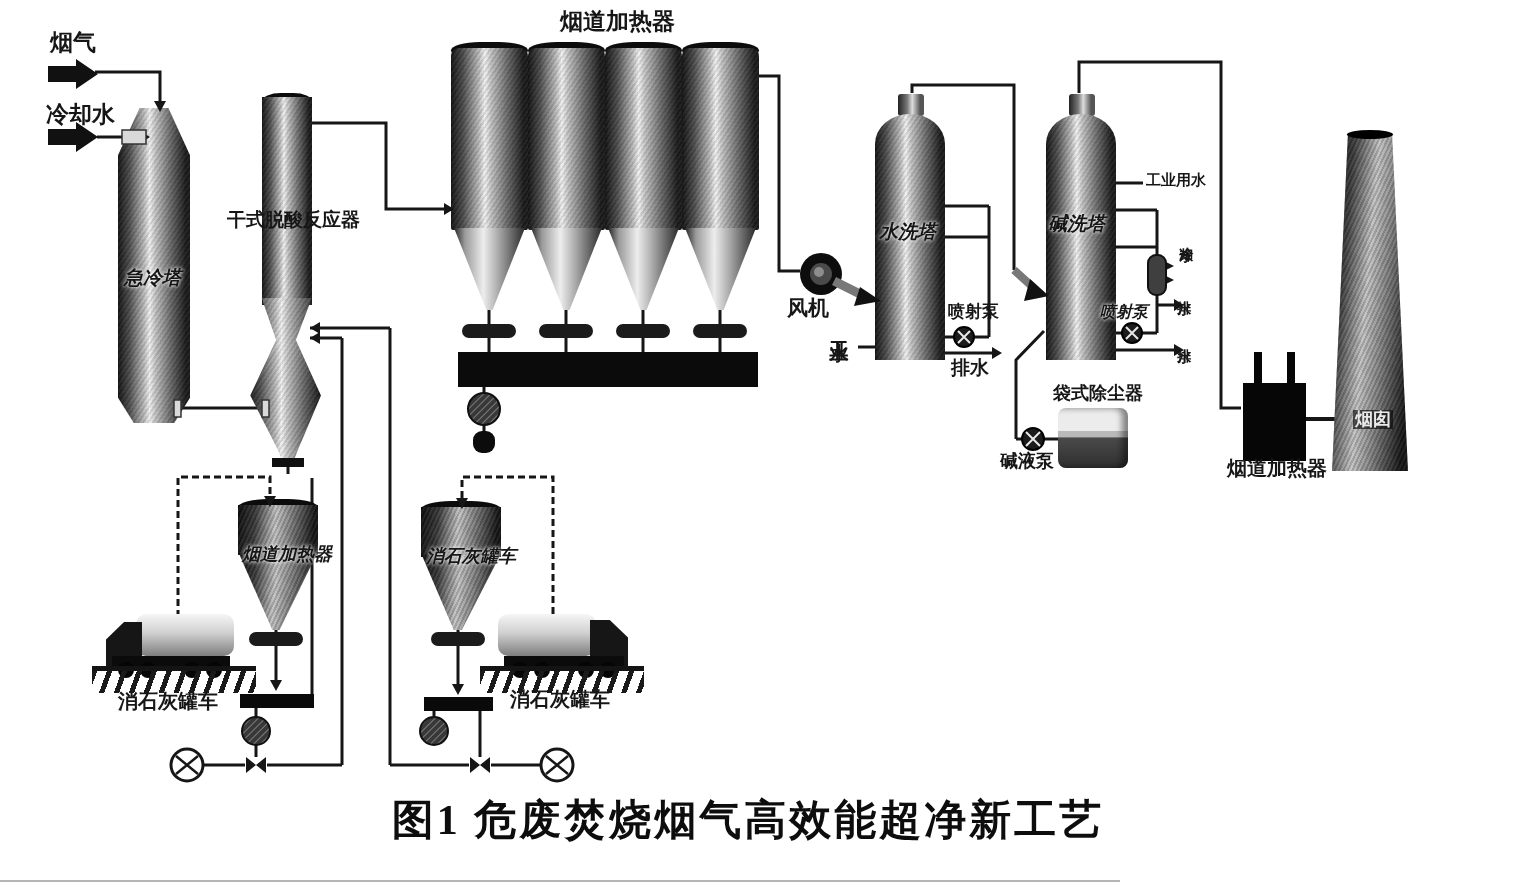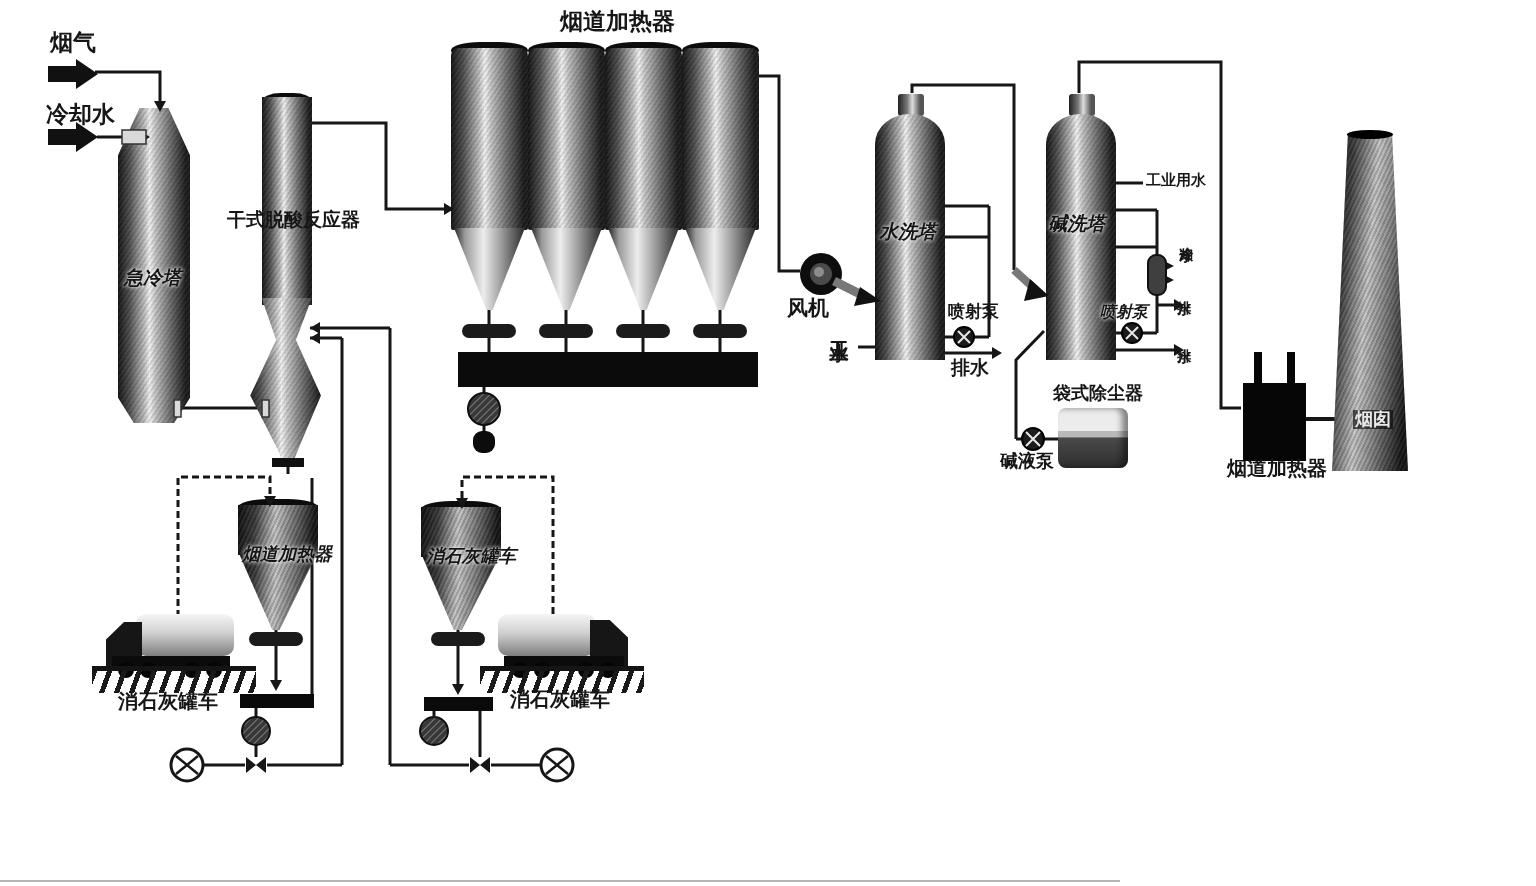--- a/index.html
+++ b/index.html
@@ -253,13 +253,14 @@
   <div class="lbl onves" style="left:1100px;top:304px;font-size:16px;z-index:4">喷射泵</div>
   <div class="lbl" style="left:1053px;top:384px;font-size:18px;z-index:4">袋式除尘器</div>
   <div class="lbl" style="left:1000px;top:452px;font-size:18px;z-index:4">碱液泵</div>
   <div class="lbl" style="left:1227px;top:458px;font-size:20px;z-index:4">烟道加热器</div>
   <div class="lbl" style="left:1353px;top:410px;font-size:18px;color:#e8e8e8;background:rgba(8,8,8,.65);padding:0 2px;z-index:4">烟囱</div>
   <div class="lbl onves" style="left:242px;top:545px;font-size:18px;z-index:4">烟道加热器</div>
   <div class="lbl onves" style="left:426px;top:547px;font-size:18px;z-index:4">消石灰罐车</div>
   <div class="lbl" style="left:118px;top:691px;font-size:20px;z-index:4">消石灰罐车</div>
   <div class="lbl" style="left:510px;top:689px;font-size:20px;z-index:4">消石灰罐车</div>
 
+  <div class="title">图1 危废焚烧烟气高效能超净新工艺</div>
 </div>
 
 </body></html>

